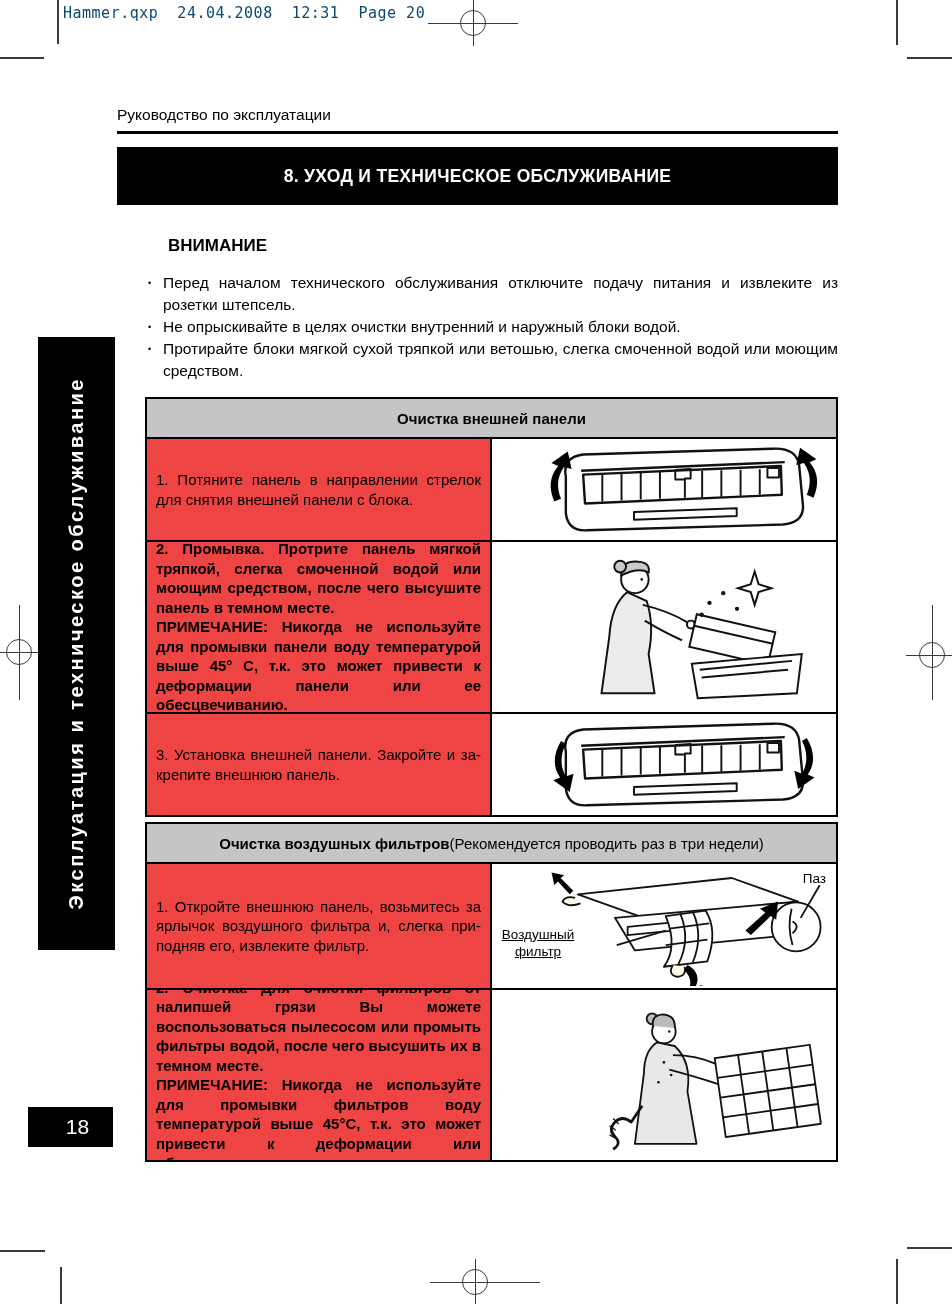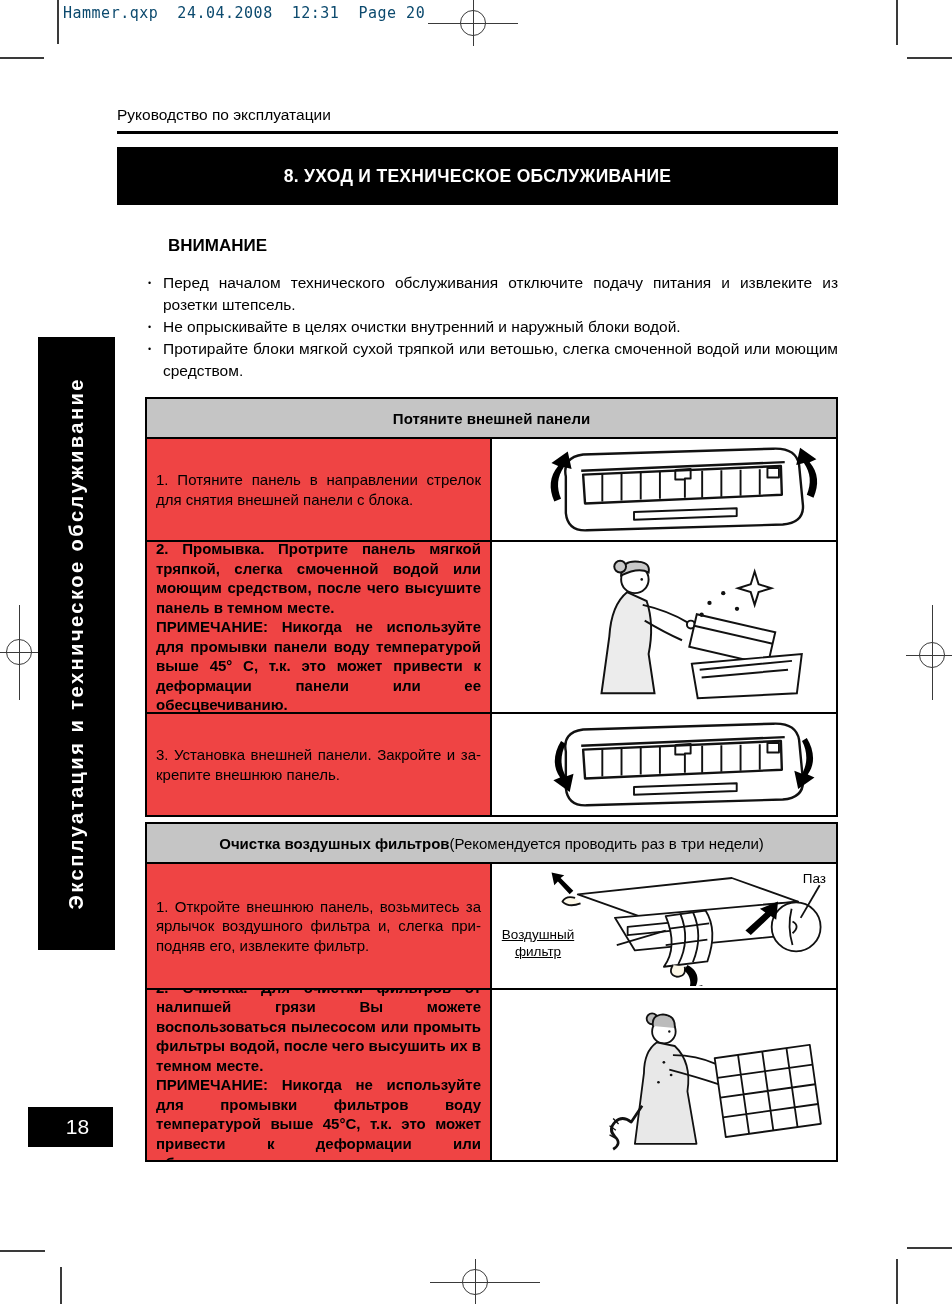--- a/index.html
+++ b/index.html
@@ -94,21 +94,21 @@
 
 <div class="attn">ВНИМАНИЕ</div>
 <ul class="bullets">
   <li>Перед началом технического обслуживания отключите подачу питания и извлеки­те из розетки штепсель.</li>
   <li>Не опрыскивайте в целях очистки внутренний и наружный блоки водой.</li>
   <li>Протирайте блоки мягкой сухой тряпкой или ветошью, слегка смоченной водой или моющим средством.</li>
 </ul>
 
 <section class="tbl tbl1">
   <div class="thead">
-    <span class="b">Потяните внешней панели</span>
+    <span class="b">Очистка внешней панели</span>
   </div>
 
   <div class="trow h101">
     <div class="ctext">
       <p>1. Потяните панель в направлении стрелок для снятия внешней панели с блока.</p>
     </div>
     <div class="cfig">
       <svg width="310" height="96" viewBox="0 0 310 100">
         <g fill="none" stroke="#111" stroke-width="2.5" stroke-linejoin="round">
           <path d="M34 36 Q30 16 52 13 L250 7 Q274 6 277 24 L281 66 Q282 84 260 86 L56 92 Q36 93 34 74 Z" fill="#fff"></path>

